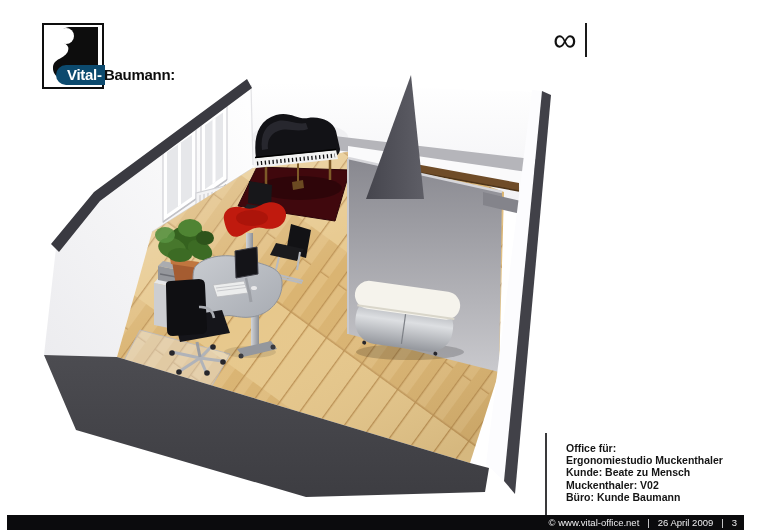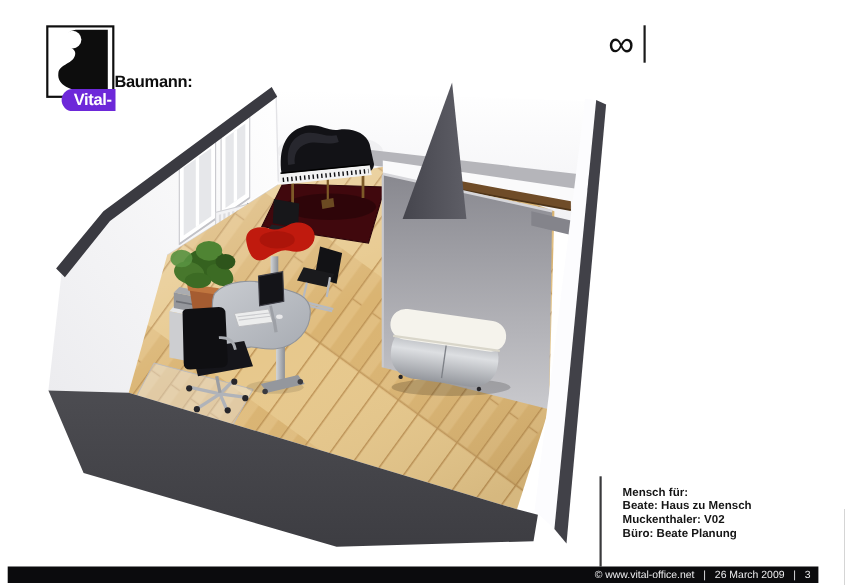--- a/index.html
+++ b/index.html
@@ -2,21 +2,21 @@
 <html><head>
 <meta charset="utf-8">
 <style>
   html,body{margin:0;padding:0;background:#888;}
   .slide{position:relative;width:768px;height:532px;background:#ffffff;overflow:hidden;
          font-family:"Liberation Sans",sans-serif;margin:0 auto;}
   
   .logo-square{position:absolute;left:42px;top:23px;width:58px;height:62px;
                border:2px solid #0e0e0e;background:#fff;}
   .logo-square svg{display:block;width:100%;height:100%;}
-  .brand-pill{position:absolute;left:56px;top:81px;height:20px;background:#6d28d9;
+  .brand-pill{position:absolute;left:56px;top:65px;height:20px;background:#0c4a6e;
               border-radius:11px 0 0 11px;padding:0 3px 0 11px;color:#fff;
               font-size:15px;font-weight:bold;line-height:20px;letter-spacing:-0.3px;}
   .brand-office{position:absolute;left:104px;top:65px;font-size:15px;font-weight:bold;
                 line-height:20px;color:#0d0d0d;letter-spacing:-0.3px;}
   
   .design-logo{position:absolute;left:553px;top:18px;height:44px;display:flex;
                align-items:center;color:#101010;}
   .design-logo .infinity{font-size:33px;font-weight:400;line-height:40px;}
   .design-logo .dl-divider{width:2px;height:34px;background:#1a1a1a;margin:0 10px 0 8px;}
   .design-logo .dl-text{font-size:29px;font-weight:600;letter-spacing:-0.8px;line-height:40px;}
@@ -294,23 +294,24 @@
     </g>
 
     <polygon points="532,90 542,91 504,481 486,464" fill="#fcfcfe"></polygon>
     <polygon points="542,91 551,95 515,494 504,481" fill="#414148"></polygon>
 
     <polygon points="44,355 117,357 470,463 489,468 485,492 306,497 76,430" fill="url(#gSlab)"></polygon>
   </svg>
 
   <div class="plan-divider"></div>
   <div class="plan-info">
-    <div>Mensch für:</div>
-    <div>Beate: Haus zu Mensch</div>
+    <div>Office für:</div>
+    <div>Ergonomiestudio Muckenthaler</div>
+    <div>Kunde: Beate zu Mensch</div>
     <div>Muckenthaler: V02</div>
-    <div>Büro: Beate Planung</div>
+    <div>Büro: Kunde Baumann</div>
   </div>
 
   <div class="footer-bar">
-    <span>© www.vital-office.net</span><span class="fsep">|</span><span>26 March 2009</span><span class="fsep">|</span><span>3</span>
+    <span>© www.vital-office.net</span><span class="fsep">|</span><span>26 April 2009</span><span class="fsep">|</span><span>3</span>
   </div>
 
 </div>
 
 </body></html>

